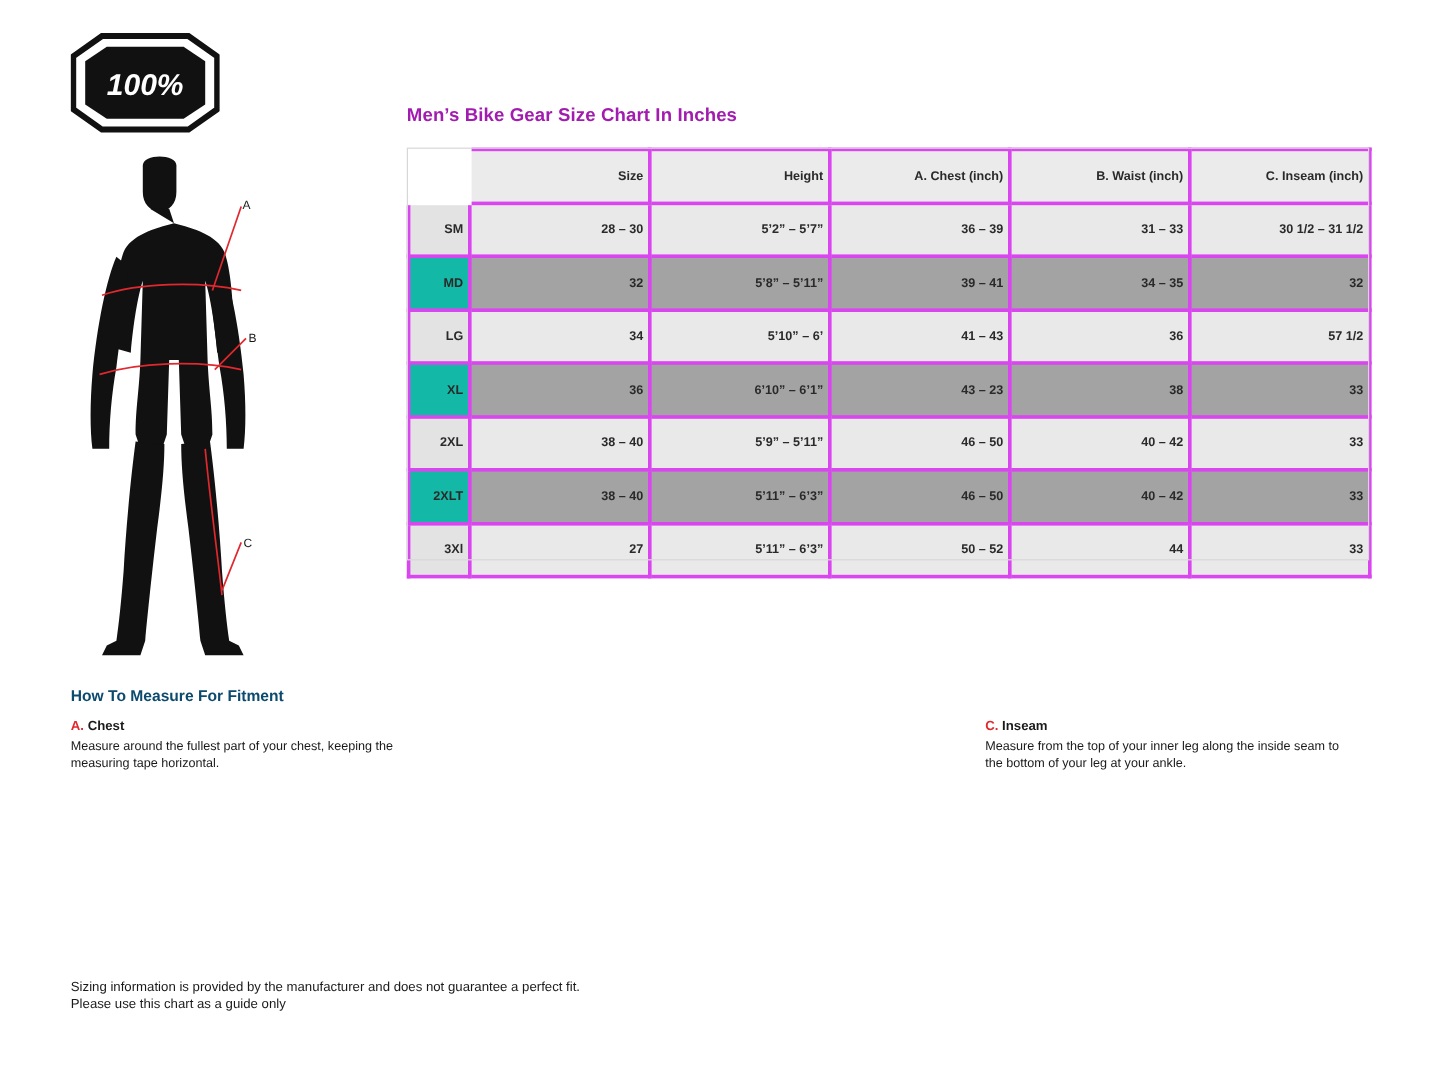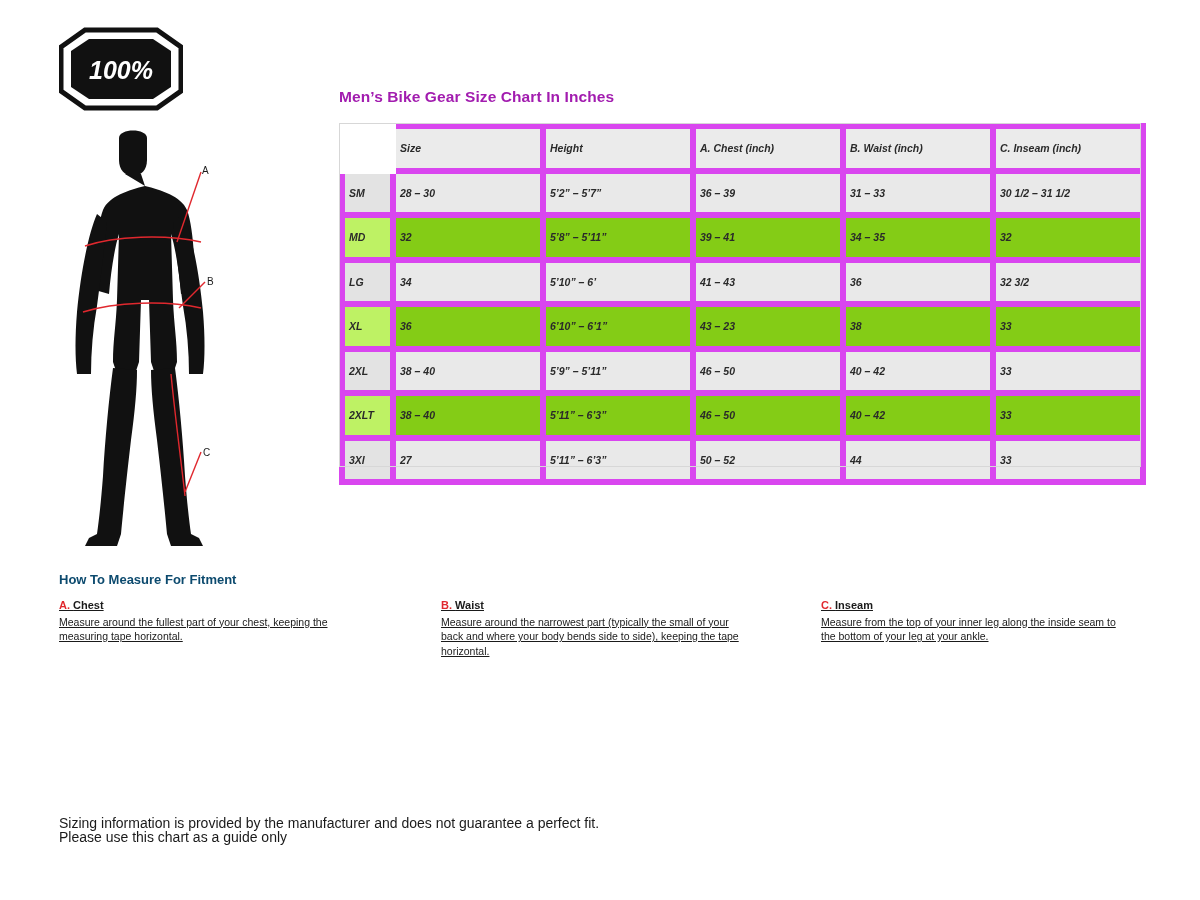--- a/index.html
+++ b/index.html
@@ -52,43 +52,42 @@
   
   .size-table {
     position: absolute;
     left: 339px;
     top: 123px;
     width: 802px;
     border-collapse: collapse;
     table-layout: fixed;
   }
   .size-table th, .size-table td {
-    border: 6px solid #d946ef;
-    text-align: left;
+    border: 3px solid #d946ef;
+    text-align: right;
     font-size: 10.5px;
     font-weight: bold;
     color: #2a2a2a;
     height: 44.5px;
     padding: 0 4px;
     vertical-align: middle;
-    font-style: italic;
   }
   .size-table th {
     background: #ebebeb;
     font-size: 10.5px;
   }
   .size-table th.corner { background: #ffffff; border-color: #ffffff; }
   .size-table td.rowhead {
     background: #ebebeb;
     width: 51px;
   }
   .size-table tr.odd td { background: #e9e9e9; }
-  .size-table tr.even td { background: #84cc16; }
+  .size-table tr.even td { background: #a3a3a3; }
   .size-table tr.odd td.rowhead { background: #e3e3e3; }
-  .size-table tr.even td.rowhead { background: #bef264; }
+  .size-table tr.even td.rowhead { background: #14b8a6; }
   .size-table col.c-size   { width: 51px; }
   .size-table col.c-1      { width: 150px; }
   .size-table col.c-2      { width: 150px; }
   .size-table col.c-3      { width: 150px; }
   .size-table col.c-4      { width: 150px; }
   .size-table col.c-5      { width: 150px; }
   .table-outer {
     position: absolute;
     left: 339px;
     top: 123px;
@@ -106,40 +105,39 @@
     font-size: 13px;
     font-weight: bold;
     color: #0c4a6e;
   }
   .measure-col {
     position: absolute;
     width: 300px;
     font-size: 10.5px;
     line-height: 14.5px;
     color: #1a1a1a;
-    text-decoration: underline;
   }
   .measure-col.col-a { left: 59px;  top: 598px; width: 300px; }
   .measure-col.col-b { left: 441px; top: 598px; width: 300px; }
   .measure-col.col-c { left: 821px; top: 598px; width: 310px; }
   .measure-head {
     font-weight: bold;
     font-size: 11px;
     margin-bottom: 2px;
     color: #1a1a1a;
   }
   .measure-head .letter { color: #e0282e; }
   .measure-body { font-size: 10.5px; line-height: 14.5px; }
 
   
   .disclaimer {
     position: absolute;
     left: 59px;
     top: 817px;
-    font-size: 14px;
+    font-size: 11px;
     line-height: 13.5px;
     color: #1a1a1a;
   }
 
   
   .callout-label {
     font-family: "Liberation Sans", sans-serif;
     font-size: 10px;
     fill: #1a1a1a;
   }
@@ -240,21 +238,21 @@
         <td>39 – 41</td>
         <td>34 – 35</td>
         <td>32</td>
       </tr>
       <tr class="odd">
         <td class="rowhead">LG</td>
         <td>34</td>
         <td>5’10” – 6’</td>
         <td>41 – 43</td>
         <td>36</td>
-        <td>32 3/2</td>
+        <td>57 1/2</td>
       </tr>
       <tr class="even">
         <td class="rowhead">XL</td>
         <td>36</td>
         <td>6’10” – 6’1”</td>
         <td>43 – 23</td>
         <td>38</td>
         <td>33</td>
       </tr>
       <tr class="odd">
@@ -288,27 +286,20 @@
   <div class="howto-title">How To Measure For Fitment</div>
 
   <div class="measure-col col-a">
     <div class="measure-head">
       <span class="letter">A.</span>
       <span>Chest</span>
     </div>
     <div class="measure-body">Measure around the fullest part of your chest, keeping the measuring tape horizontal.</div>
   </div>
 
-  <div class="measure-col col-b">
-    <div class="measure-head">
-      <span class="letter">B.</span>
-      <span>Waist</span>
-    </div>
-    <div class="measure-body">Measure around the narrowest part (typically the small of your back and where your body bends side to side), keeping the tape horizontal.</div>
-  </div>
 
   <div class="measure-col col-c">
     <div class="measure-head">
       <span class="letter">C.</span>
       <span>Inseam</span>
     </div>
     <div class="measure-body">Measure from the top of your inner leg along the inside seam to the bottom of your leg at your ankle.</div>
   </div>
 
   <div class="disclaimer">

